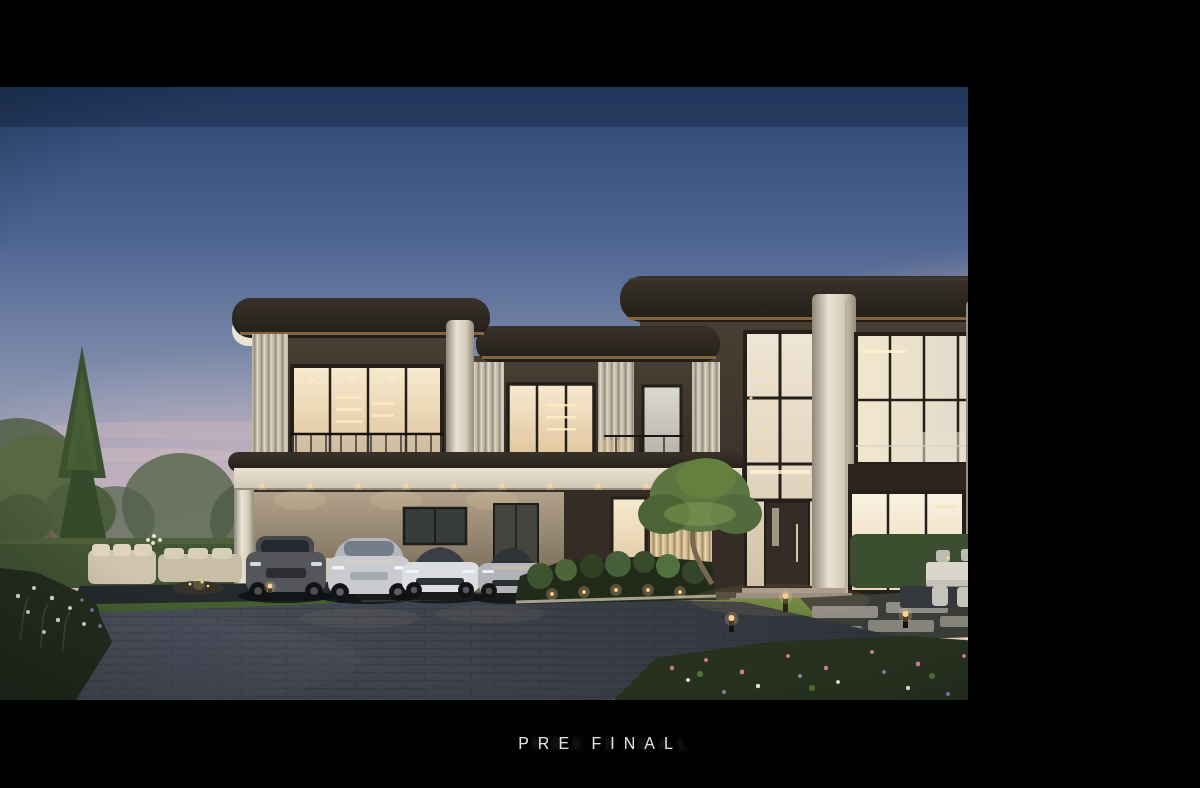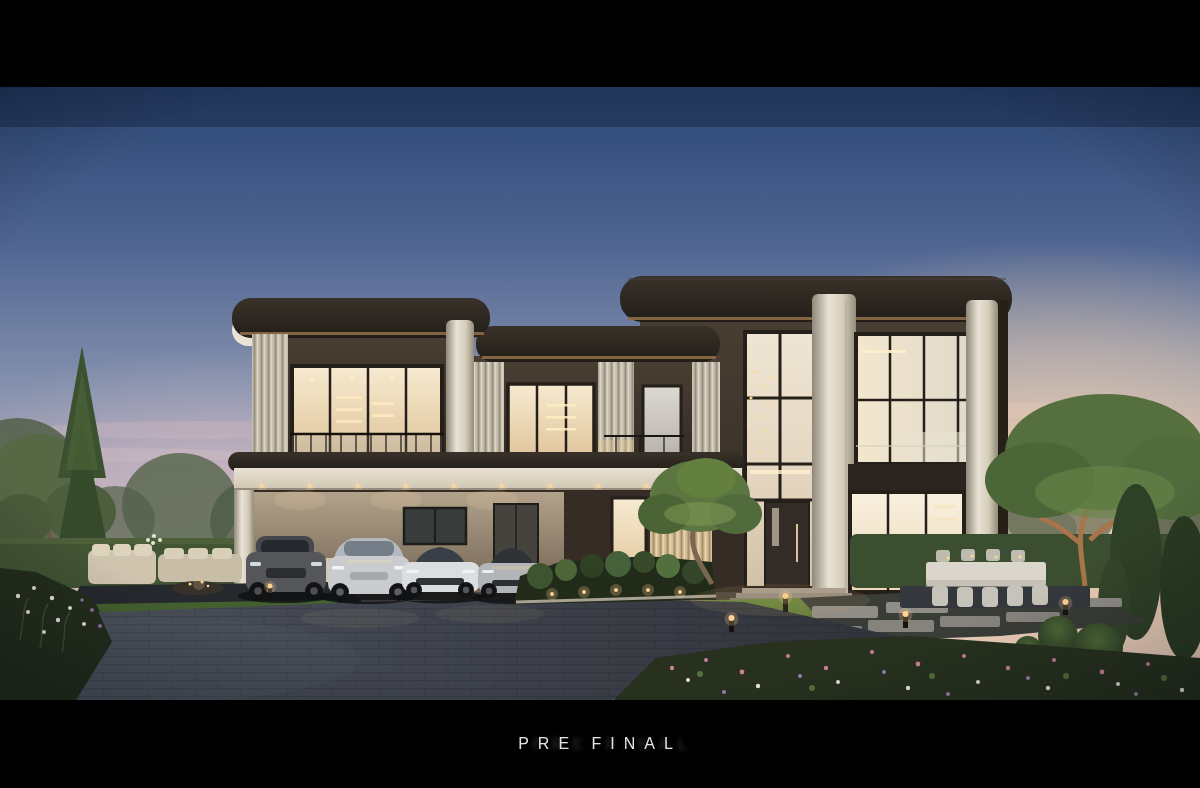--- a/index.html
+++ b/index.html
@@ -1,16 +1,16 @@
 <!DOCTYPE html>
 <html><head>
 <meta charset="utf-8">
 <style>
   html,body{margin:0;padding:0;background:#000;}
-  .frame{position:relative;width:1200px;height:788px;background:#000;overflow:hidden;
+  .frame{position:relative;width:968px;height:788px;background:#000;overflow:hidden;
          font-family:"Liberation Sans", sans-serif;}
   .photo{position:absolute;top:87px;left:0;width:1200px;height:613px;display:block;}
   .letterbox-top{position:absolute;top:0;left:0;width:1200px;height:87px;background:#000;}
   .caption-bar{position:absolute;top:700px;left:0;width:1200px;height:88px;background:#000;
                display:flex;align-items:center;justify-content:center;}
   .caption-wrap{position:relative;}
   .caption-main{position:relative;z-index:2;color:#e3e3e3;font-size:16px;font-weight:500;
                 letter-spacing:9px;white-space:nowrap;}
   .caption-ghost{position:absolute;z-index:1;top:1px;left:14px;color:#6f6f6f;opacity:.45;
                  filter:blur(2px);font-size:16px;font-weight:500;letter-spacing:9px;white-space:nowrap;}

